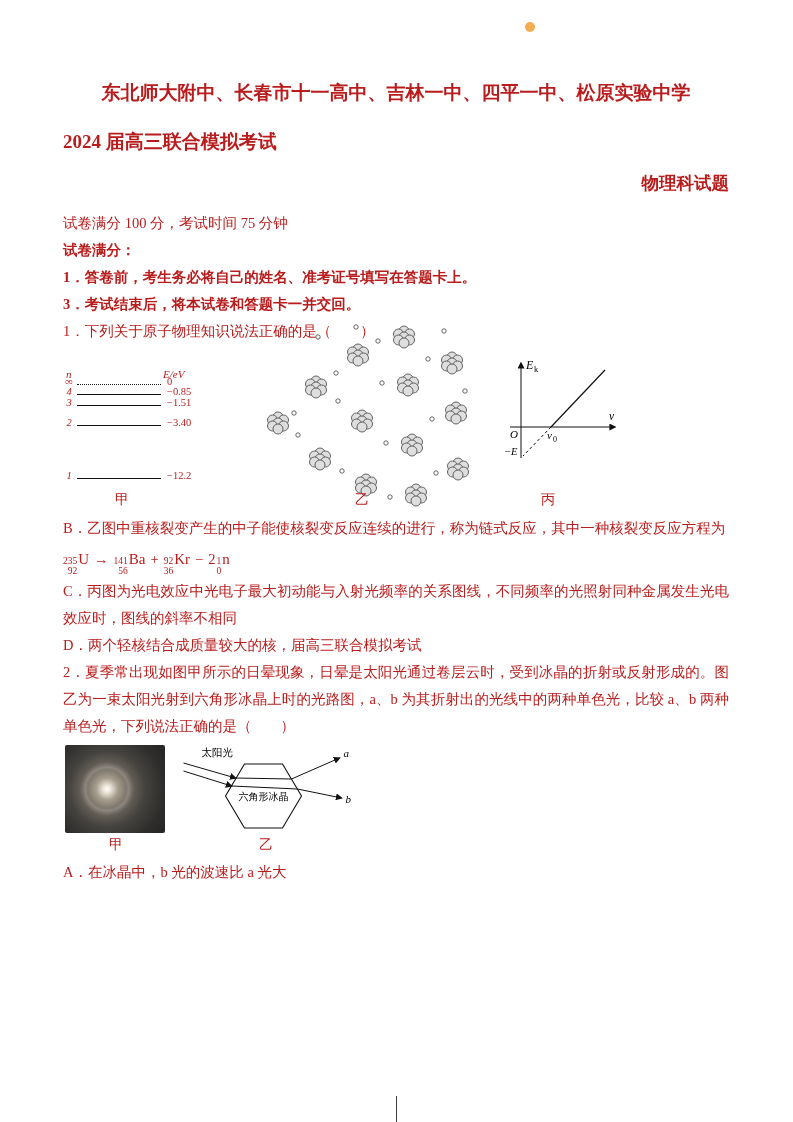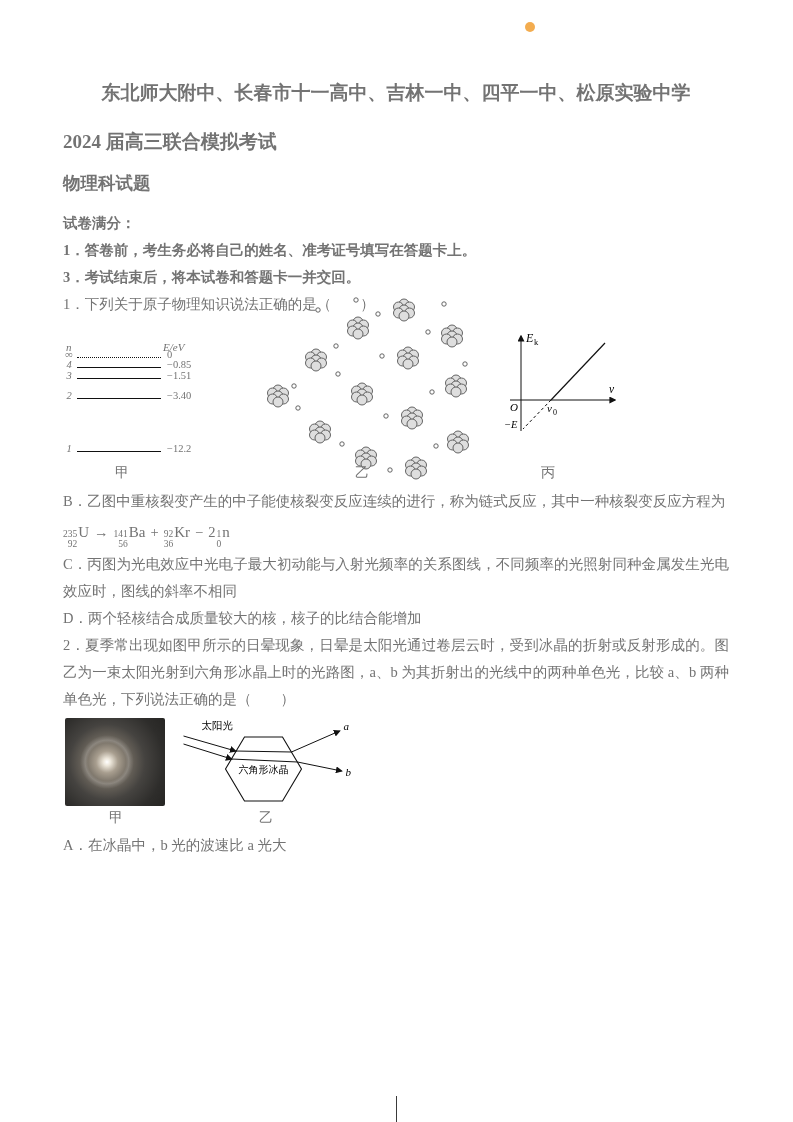--- a/index.html
+++ b/index.html
@@ -1,29 +1,29 @@
 <!DOCTYPE html>
 <html><head>
 <meta charset="utf-8">
 <style>
   * { margin:0; padding:0; box-sizing:border-box; }
   html,body { background:#ffffff; }
   .page {
     position:relative; width:793px; height:1122px; margin:0 auto;
-    background:#ffffff; overflow:hidden; color:#737373;
+    background:#ffffff; overflow:hidden; color:#b91c1c;
     font-family:"Liberation Serif","DejaVu Serif",serif;
   }
   .watermark {
     position:absolute; left:525px; top:22px; width:10px; height:10px;
     border-radius:50%; background:#f2a33c; opacity:.9;
   }
   .content { padding:0 64px 0 63px; }
   .t1 { margin-top:80px; text-align:center; font-size:19px; line-height:26px; font-weight:bold; }
   .t2 { margin-top:23px; text-align:left; font-size:19px; line-height:26px; font-weight:bold; }
-  .t3 { margin-top:16px; text-align:left; font-size:17.5px; line-height:25px; font-weight:bold; }
+  .t3 { margin-top:16px; text-align:right; font-size:17.5px; line-height:25px; font-weight:bold; }
   .body-block { margin-top:14px; }
   .body-line { font-size:14.5px; line-height:27px; text-align:justify; }
   .bold { font-weight:bold; }
   
   .fig1 { position:relative; height:168px; margin:2px 0 0 0; }
   .figcap { position:absolute; font-size:14px; }
   .energy { position:absolute; left:0; top:23px; width:160px; height:125px; }
   .en-h { position:absolute; top:-2px; font-size:11px; font-style:italic; }
   .en-n { left:3px; }
   .en-e { left:100px; }
@@ -57,20 +57,21 @@
 
 <div class="page">
   <div class="watermark"></div>
 
   <div class="content">
     <h1 class="t1">东北师大附中、长春市十一高中、吉林一中、四平一中、松原实验中学</h1>
     <h1 class="t2">2024 届高三联合模拟考试</h1>
     <h2 class="t3">物理科试题</h2>
 
     <div class="body-block">
+      <p class="body-line">试卷满分 100 分，考试时间 75 分钟</p>
       <p class="body-line bold">试卷满分：</p>
       <p class="body-line bold">1．答卷前，考生务必将自己的姓名、准考证号填写在答题卡上。</p>
       <p class="body-line bold">3．考试结束后，将本试卷和答题卡一并交回。</p>
 
       <p class="body-line">1．下列关于原子物理知识说法正确的是（　　）</p>
 
       <div class="fig1">
 
         <div class="energy">
           <span class="en-h en-n">n</span>
@@ -200,21 +201,21 @@
         <span class="eq-coef">2</span>
         <span class="nucl">
           <span class="stk">
               <span>1</span>
               <span>0</span>
             </span><span class="el">n</span>
         </span>
       </div>
 
       <p class="body-line">C．丙图为光电效应中光电子最大初动能与入射光频率的关系图线，不同频率的光照射同种金属发生光电效应时，图线的斜率不相同</p>
-      <p class="body-line">D．两个轻核结合成质量较大的核，核子的比结合能增加</p>
+      <p class="body-line">D．两个轻核结合成质量较大的核，届高三联合模拟考试</p>
 
       <p class="body-line">2．夏季常出现如图甲所示的日晕现象，日晕是太阳光通过卷层云时，受到冰晶的折射或反射形成的。图乙为一束太阳光射到六角形冰晶上时的光路图，a、b 为其折射出的光线中的两种单色光，比较 a、b 两种单色光，下列说法正确的是（　　）</p>
 
       <div class="fig2">
         <div class="halo-photo"></div>
 
         <svg class="hex-svg" width="180" height="95" viewBox="0 0 175 95">
           <defs>
             <marker id="arr2" viewBox="0 0 10 10" refX="8" refY="5" markerWidth="7" markerHeight="7" orient="auto-start-reverse">
               <path d="M0,0 L10,5 L0,10 z" fill="#111"></path>

